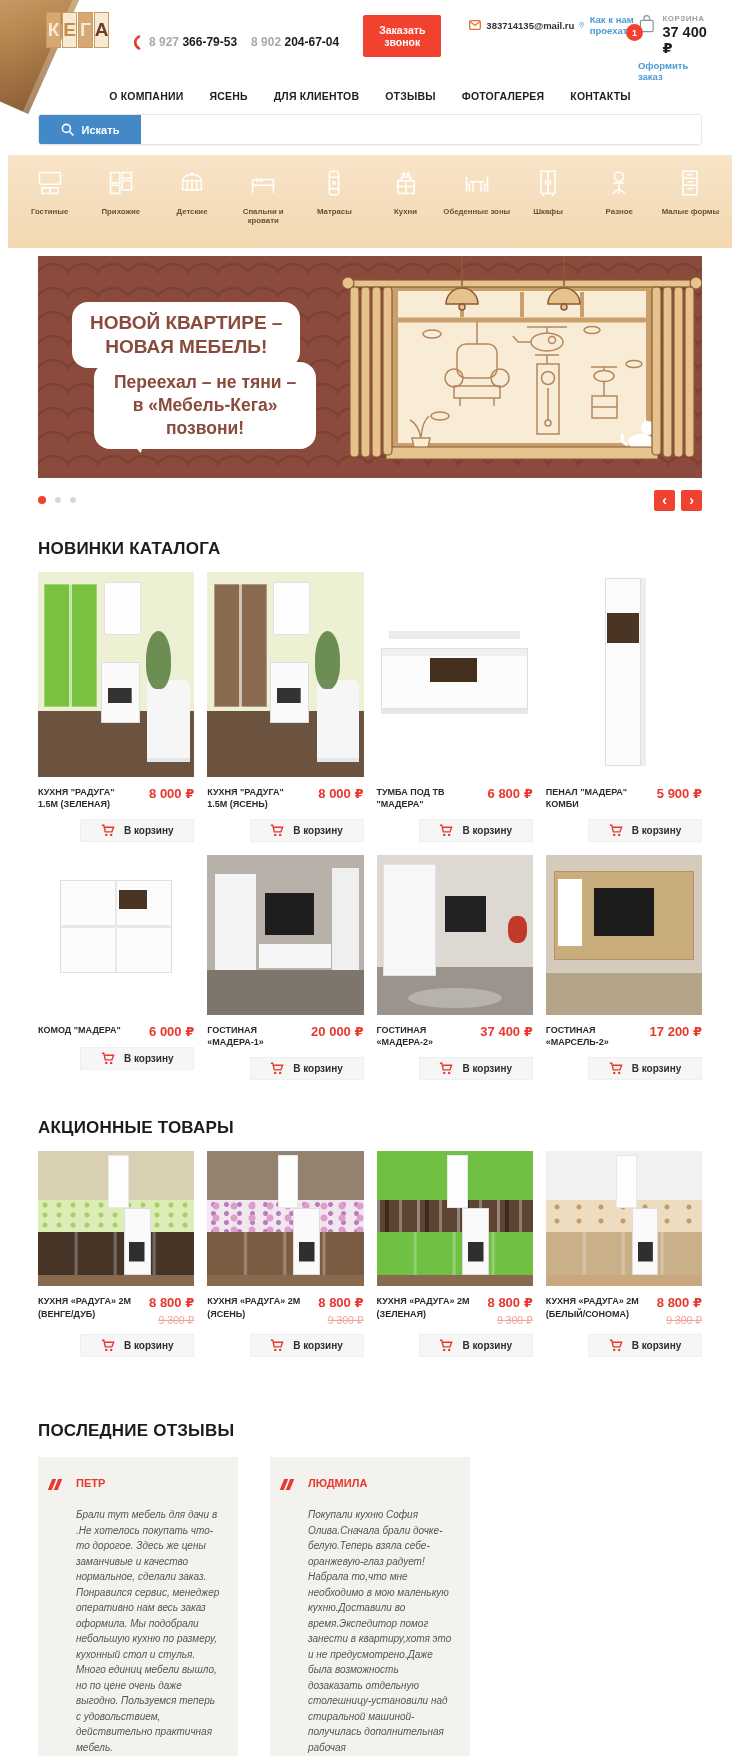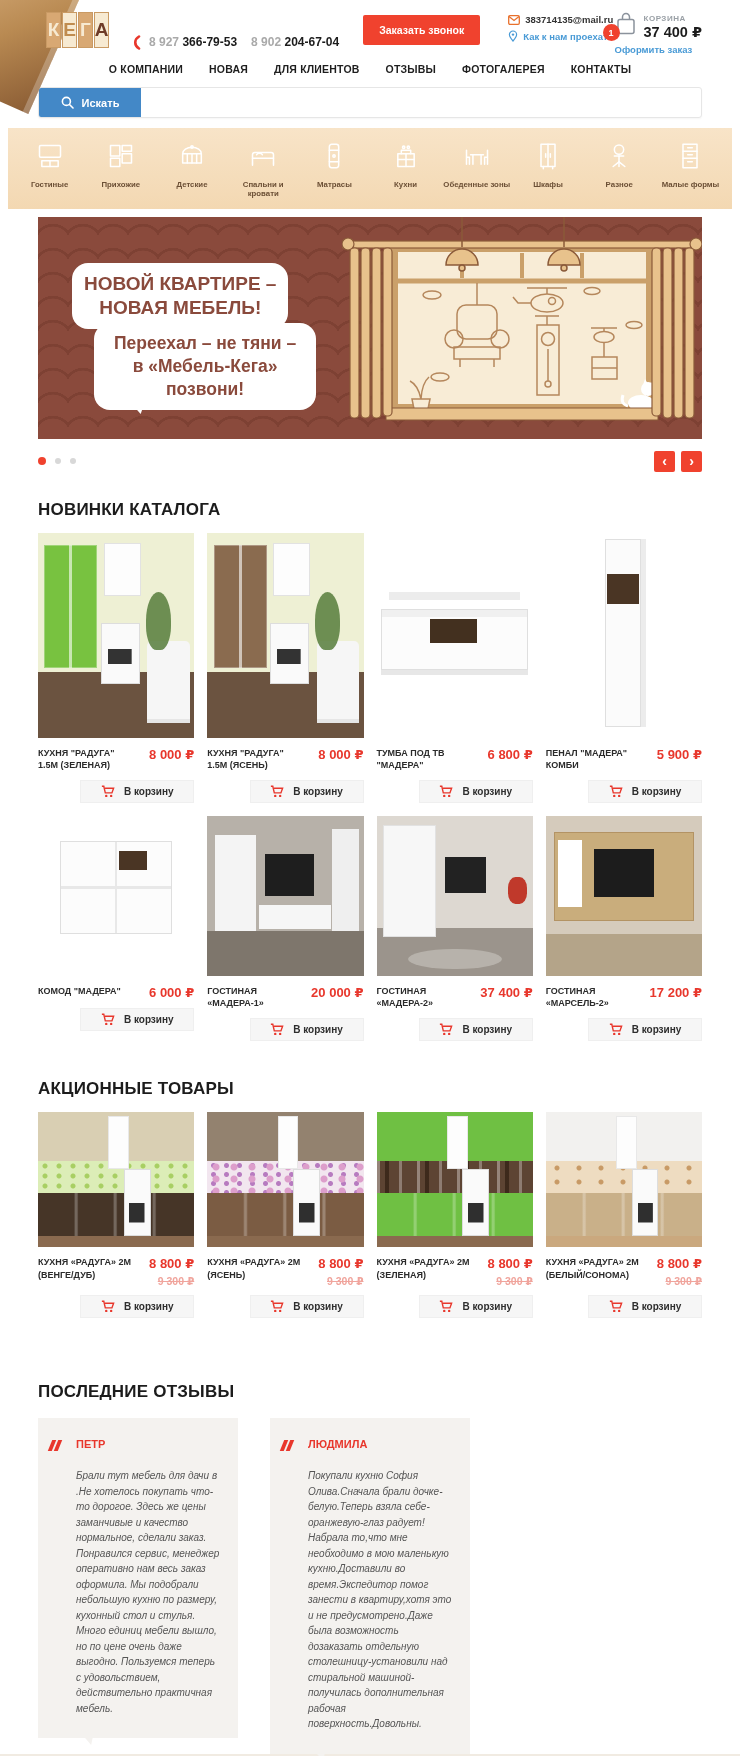--- a/index.html
+++ b/index.html
@@ -23,21 +23,21 @@
     font-weight:800;font-size:19px;border:1px solid #c99a64}
   .tile.t-tan{background:#d8a873;color:#f7ead2}
   .tile.t-cream{background:#f7ead2;color:#c08c4f}
   .tile.t-dark{background:#f7ead2;color:#6e3b28}
   .phones{display:flex;align-items:flex-start;gap:7px;margin-left:22px;margin-top:23px}
   .phone-lines{display:flex;gap:14px;font-size:12px;white-space:nowrap}
   .pref{color:#a9a9a9;font-weight:bold}
   .num{color:#1c1c1c;font-weight:800}
   .call-btn{margin-left:24px;margin-top:3px;background:var(--accent_red);color:#fff;border:none;
     font-family:inherit;font-weight:bold;font-size:10.5px;padding:9px 16px;border-radius:2px;cursor:pointer}
-  .contact-col{margin-left:28px;margin-top:2px;display:flex;flex-direction:column;gap:5px;font-size:9.5px}
+  .contact-col{margin-left:28px;margin-top:2px;display:flex;flex-direction:row;gap:5px;font-size:9.5px}
   .contact-line{display:flex;align-items:center;gap:5px}
   .email-text{color:#333;font-weight:bold}
   .directions{color:var(--link_blue);font-weight:bold;cursor:pointer}
   .cart{margin-left:auto;position:relative;display:flex;gap:8px;margin-top:0}
   .cart-badge{position:absolute;left:-12px;top:12px;width:17px;height:17px;border-radius:50%;
     background:var(--accent_red);color:#fff;font-size:9px;font-weight:bold;display:flex;align-items:center;justify-content:center}
   .cart-col{display:flex;flex-direction:column;align-items:flex-start}
   .cart-top{display:flex;align-items:flex-start;gap:7px}
   .cart-label{font-size:8px;color:#9aa0a6;font-weight:bold;letter-spacing:.5px;margin-top:2px}
   .cart-total{font-size:14.5px;font-weight:800;color:#1c1c1c;margin-top:1px}
@@ -48,35 +48,35 @@
   .nav-item{font-size:10.5px;font-weight:800;color:#1e1e1e;cursor:pointer;letter-spacing:.2px}
 
   
   .search{margin:4px 38px 0;display:flex;height:31px;border:1px solid #e6e6e6;border-radius:3px;overflow:hidden;box-shadow:0 1px 2px rgba(0,0,0,.04)}
   .search input{flex:1;border:none;outline:none;padding:0 12px;font-size:10.5px;font-family:inherit;color:#444}
   .search input::placeholder{color:#c4c4c4}
   .search-btn{width:102px;background:var(--search_blue);color:#fff;border:none;font-family:inherit;
     font-weight:bold;font-size:11px;display:flex;align-items:center;justify-content:center;gap:8px;cursor:pointer}
 
   
-  .cats{margin:10px 8px 0;display:flex;padding:14px 6px 10px;
+  .cats{margin:10px 8px 0;display:flex;padding:14px 6px 22px;
     background:linear-gradient(180deg,#f8e4c8,#f3d8b2),repeating-linear-gradient(95deg,rgba(255,255,255,.25) 0 40px,transparent 40px 90px)}
   .cat{flex:1;text-align:center;cursor:pointer;padding:0 2px}
   .cat svg{stroke:#fff;fill:none;stroke-width:1.3;stroke-linecap:round;stroke-linejoin:round}
   .cat-label{font-size:7.8px;font-weight:bold;color:#6b4f35;margin-top:6px;line-height:1.2}
 
   
   .banner{margin:8px 38px 0;height:222px;position:relative;background:var(--banner_bg);overflow:hidden;cursor:pointer}
   .banner::before{content:"";position:absolute;inset:0;
     background-image:radial-gradient(circle at 50% 110%,transparent 55%,rgba(60,18,8,.16) 56% 64%,transparent 65%);
     background-size:30px 24px}
   .banner svg{position:absolute;right:0;top:0}
   .bubble{position:absolute;background:#fff;border-radius:16px;color:var(--banner_text);text-align:center;z-index:2}
   .bubble::after{content:"";position:absolute;left:38px;bottom:-12px;border:8px solid transparent;border-top:13px solid #fff;transform:skewX(14deg)}
-  .b1{left:34px;top:46px;padding:9px 12px;font-size:19px;line-height:1.28;font-weight:800}
+  .b1{left:34px;top:46px;padding:9px 18px;font-size:19px;line-height:1.28;font-weight:800}
   .b2{left:56px;top:106px;padding:9px 20px;font-size:17.5px;line-height:1.32;font-weight:600}
 
   
   .controls{margin:12px 38px 0;display:flex;align-items:center}
   .dots{display:flex;gap:9px;align-items:center}
   .dot{width:6px;height:6px;border-radius:50%;background:#d8d8d8;cursor:pointer}
   .dot.active{width:8px;height:8px;background:var(--accent_red)}
   .arrows{margin-left:auto;display:flex;gap:6px}
   .arrow{width:21px;height:21px;background:var(--accent_red);color:#fff;border:none;border-radius:2px;
     font-size:14px;font-weight:bold;display:flex;align-items:center;justify-content:center;cursor:pointer;font-family:inherit;line-height:1}
@@ -88,21 +88,21 @@
   .pcard{display:flex;flex-direction:column}
   .pimg{position:relative;overflow:hidden;background:#fff;cursor:pointer}
   .row1 .pimg{height:205px}
   .row2 .pimg{height:160px}
   .promo .pimg{height:135px}
   .pimg i{position:absolute;display:block}
   .pinfo{display:flex;justify-content:space-between;gap:4px;margin-top:9px}
   .pname{font-size:9px;font-weight:800;width:60%;line-height:1.4;color:#2b2b2b;cursor:pointer;text-transform:uppercase}
   .pricecol{text-align:right}
   .pprice{font-size:13px;font-weight:800;color:var(--price_red);white-space:nowrap}
-  .pold{font-size:10.5px;font-weight:bold;color:#f0a49c;text-decoration:line-through;margin-top:4px;white-space:nowrap}
+  .pold{font-size:10.5px;font-weight:normal;color:#f0a49c;text-decoration:line-through;margin-top:4px;white-space:nowrap}
   .btn-cart{margin-top:8px;margin-left:auto;display:flex;width:114px;height:23px;background:#f6f6f6;border:1px solid #efefef;
     align-items:center;justify-content:center;gap:9px;font-size:10px;font-weight:bold;color:#2e2e2e;cursor:pointer;font-family:inherit}
 
   
   .v12{background:linear-gradient(180deg,#eef0d4 0 68%,#6b5340 68% 100%)}
   .v12 .a{left:4%;top:6%;width:34%;height:60%;background:var(--cab);
     background-image:linear-gradient(90deg,transparent 47%,rgba(255,255,255,.6) 48% 52%,transparent 53%);box-shadow:inset 0 0 0 1px rgba(255,255,255,.3)}
   .v12 .b{left:42%;top:5%;width:24%;height:26%;background:#fdfdfd;border:1px solid #e2e2e2}
   .v12 .c{left:40%;top:44%;width:25%;height:30%;background-color:#fafafa;border:1px solid #ddd;
     background-image:linear-gradient(#333,#333);background-size:64% 26%;background-position:50% 58%;background-repeat:no-repeat}
@@ -221,21 +221,21 @@
             <div class="cart-total">37 400 ₽</div>
           </div>
         </div>
         <div class="cart-checkout">Оформить заказ</div>
       </div>
     </div>
   </div>
 
   <div class="nav">
     <span class="nav-item">О КОМПАНИИ</span>
-    <span class="nav-item">НОВАЯ</span>
+    <span class="nav-item">ЯСЕНЬ</span>
     <span class="nav-item">ДЛЯ КЛИЕНТОВ</span>
     <span class="nav-item">ОТЗЫВЫ</span>
     <span class="nav-item">ФОТОГАЛЕРЕЯ</span>
     <span class="nav-item">КОНТАКТЫ</span>
   </div>
 
   <div class="search">
     <button class="search-btn">
       <svg width="13" height="13" viewBox="0 0 13 13">
           <circle cx="5.4" cy="5.4" r="4" fill="none" stroke="#fff" stroke-width="1.6"></circle>

